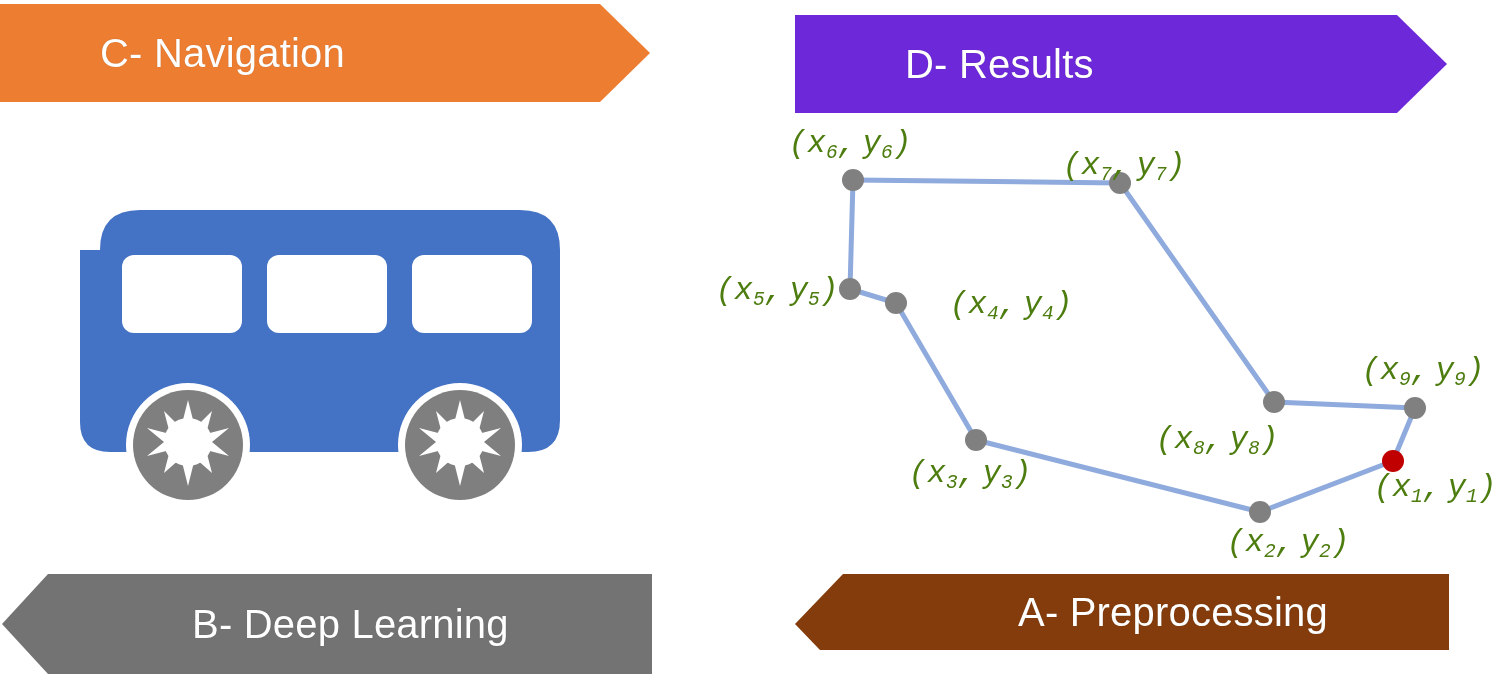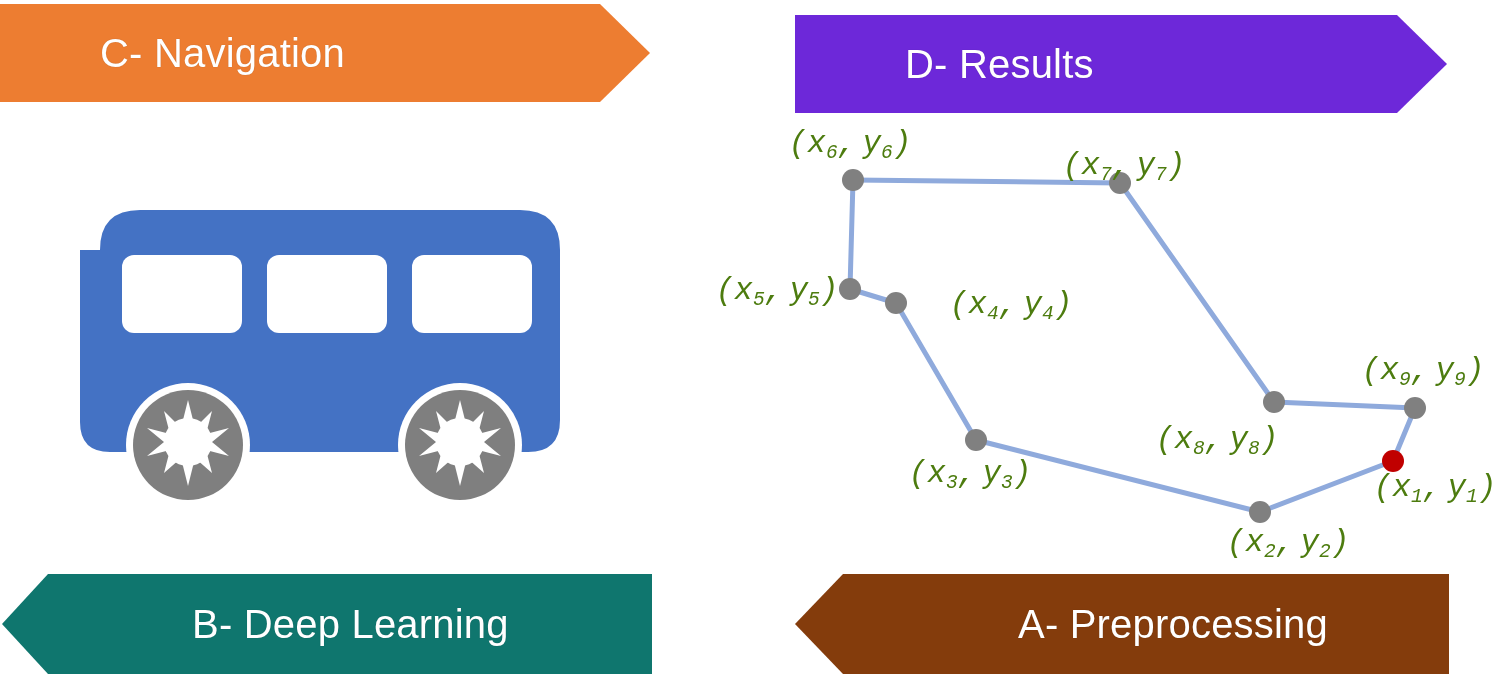--- a/index.html
+++ b/index.html
@@ -50,29 +50,29 @@
     height: 98px;
     background: #6d28d9;
     clip-path: polygon(0 0, 602px 0, 652px 49px, 602px 98px, 0 98px);
     padding-left: 110px;
   }
   #banner-deep-learning {
     left: 2px;
     top: 574px;
     width: 650px;
     height: 100px;
-    background: #0f766e;
+    background: #737373;
     clip-path: polygon(46px 0, 650px 0, 650px 100px, 46px 100px, 0 50px);
     padding-left: 190px;
   }
   #banner-preprocessing {
     left: 795px;
     top: 574px;
     width: 654px;
-    height: 100px;
+    height: 76px;
     background: #843c0c;
     clip-path: polygon(48px 0, 654px 0, 654px 100px, 48px 100px, 0 50px);
     padding-left: 223px;
   }
 
   
   #bus-icon {
     position: absolute;
     left: 60px;
     top: 190px;

